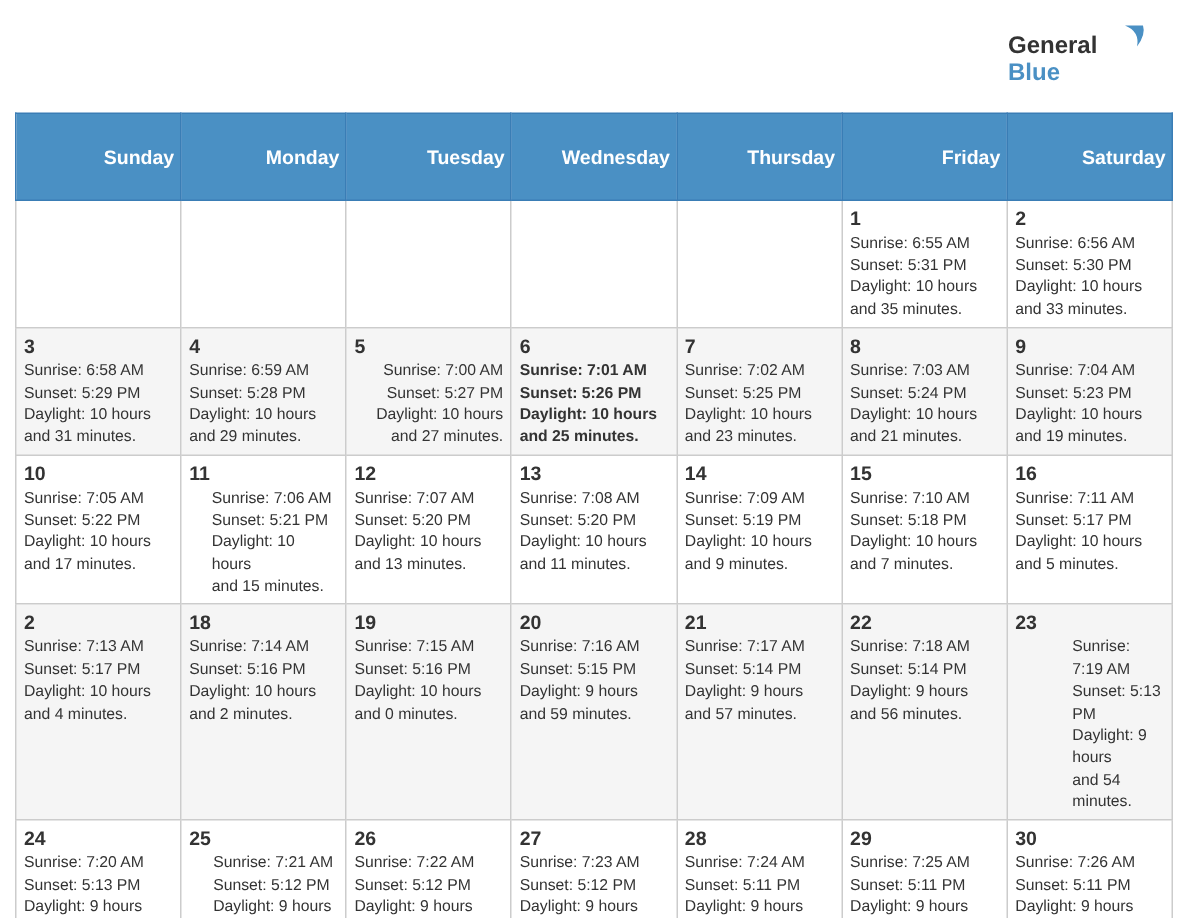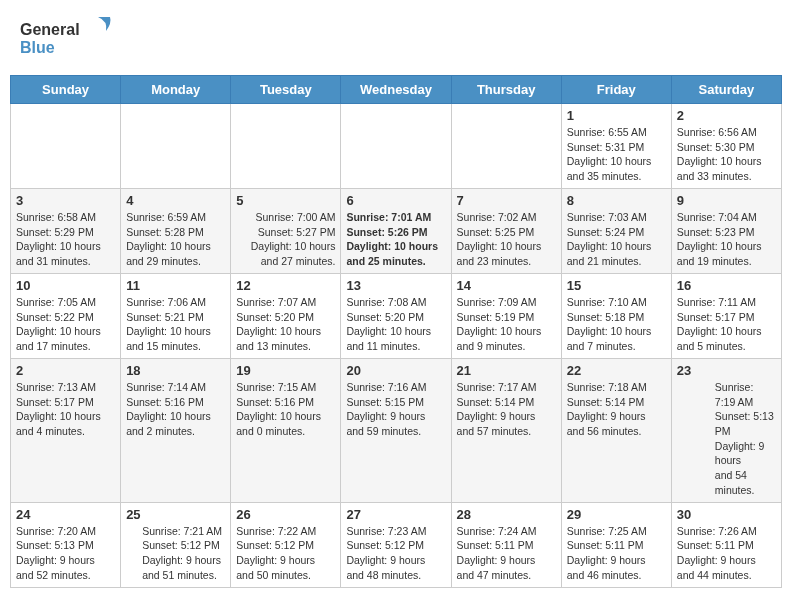--- a/index.html
+++ b/index.html
@@ -5,21 +5,21 @@
     * { box-sizing: border-box; margin: 0; padding: 0; }
     body {
       font-family: Arial, sans-serif;
       background: #fff;
       width: 792px;
       min-height: 612px;
       padding: 10px;
     }
     .header {
       display: flex;
-      justify-content: flex-start;
+      justify-content: flex-end;
       align-items: flex-start;
       margin-bottom: 10px;
       padding: 5px 10px;
     }
     .logo {
       display: flex;
       flex-direction: column;
       align-items: flex-start;
     }
     .title-block {
@@ -37,22 +37,22 @@
     .calendar {
       width: 100%;
       border-collapse: collapse;
       table-layout: fixed;
     }
     .calendar th {
       background-color: #4a90c4;
       color: #fff;
       font-size: 13px;
       font-weight: bold;
-      padding: 6px 4px;
-      text-align: center;
+      padding: 21px 4px;
+      text-align: right;
       border: 1px solid #3a7db5;
     }
     .calendar td {
       border: 1px solid #ccc;
       vertical-align: top;
       padding: 4px 5px;
       height: 85px;
       background: #fff;
       font-size: 11px;
       color: #333;
@@ -180,21 +180,21 @@
       <tr>
         <td>
           <span class="day-num">10</span>
           <div class="day-info" style="white-space: pre-line;">Sunrise: 7:05 AM
 Sunset: 5:22 PM
 Daylight: 10 hours
 and 17 minutes.</div>
         </td>
         <td>
           <span class="day-num">11</span>
-          <div class="day-info" style="white-space: pre-line;">Sunrise: 7:06 AM
+          <div class="day-info" style="white-space: pre-line; margin-left: 15px;">Sunrise: 7:06 AM
 Sunset: 5:21 PM
 Daylight: 10 hours
 and 15 minutes.</div>
         </td>
         <td>
           <span class="day-num">12</span>
           <div class="day-info" style="white-space: pre-line;">Sunrise: 7:07 AM
 Sunset: 5:20 PM
 Daylight: 10 hours
 and 13 minutes.</div>

